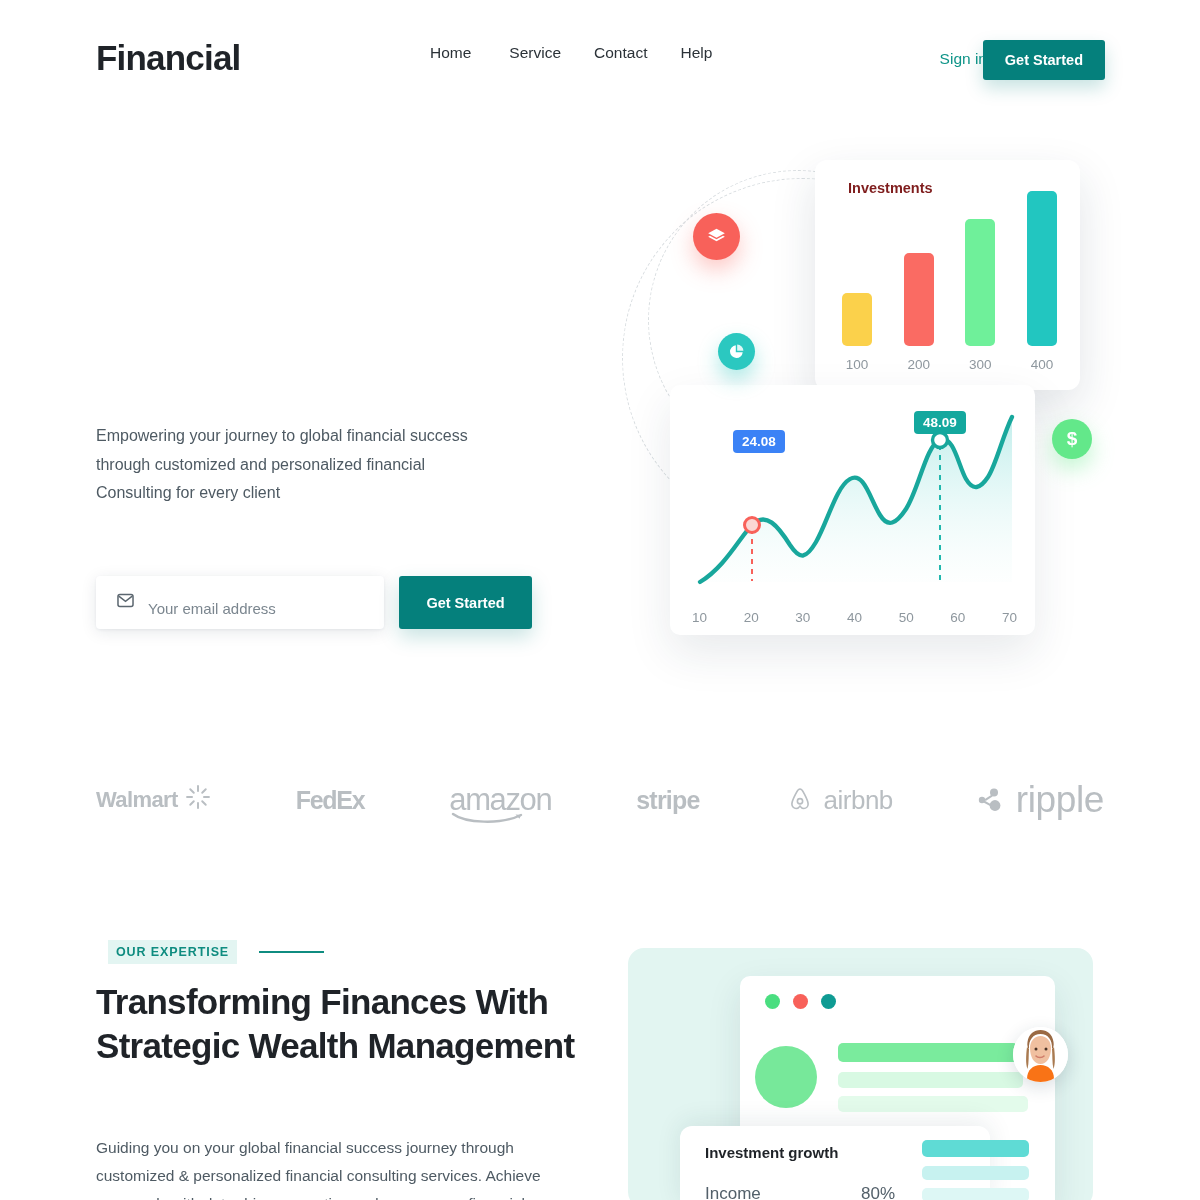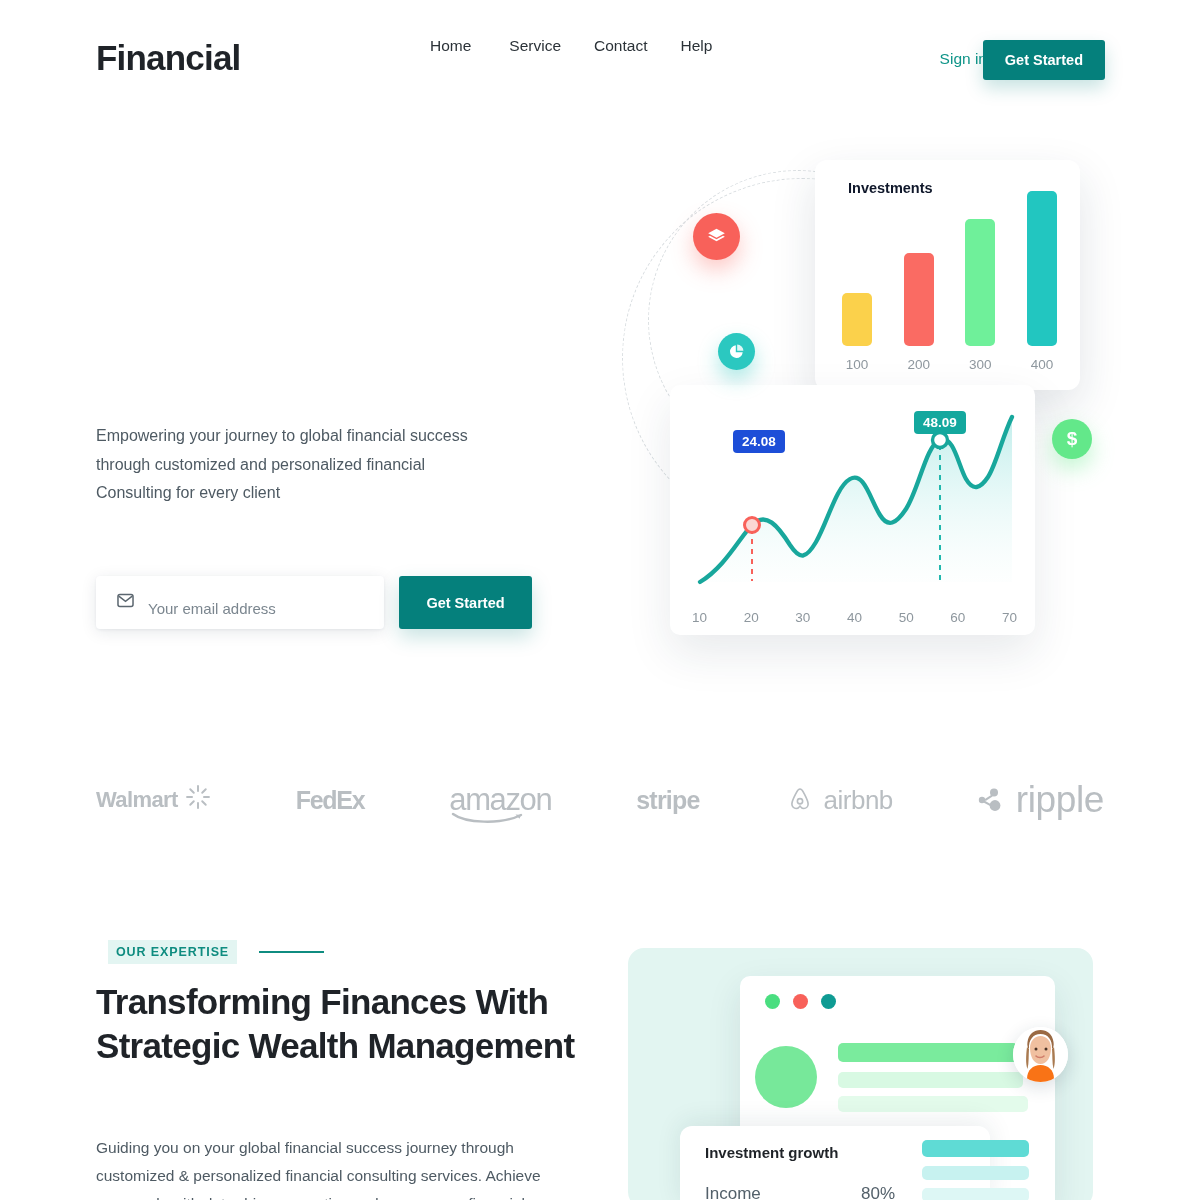--- a/index.html
+++ b/index.html
@@ -16,21 +16,21 @@
     position: absolute; top: 0; left: 0;
     width: 1200px; height: 118px;
     display: flex; align-items: center;
   }
   .logo {
     position: absolute; left: 96px; top: 38px;
     font-size: 35px; font-weight: 700; letter-spacing: -0.8px;
     color: #1f2328;
   }
   .nav {
-    position: absolute; left: 430px; top: 37px;
+    position: absolute; left: 430px; top: 44px;
     display: flex; gap: 0px; align-items: center;
   }
   .nav a {
     font-size: 15.5px; color: #2b3238; text-decoration: none;
     padding: 0 33px 0 0; white-space: nowrap;
   }
   .nav a:first-child { padding-right: 38px; }
   .signin {
     position: absolute; right: 213px; top: 50px;
     font-size: 15.5px; color: #0e9488; text-decoration: none;
@@ -97,21 +97,21 @@
     color: #fff; font-size: 19px; font-weight: 700; }
 
   
   .bar-card {
     position: absolute; left: 185px; top: 20px;
     width: 265px; height: 230px; background: #fff; border-radius: 12px;
     box-shadow: 0 18px 45px rgba(25,50,70,.13);
   }
   .bar-title {
     position: absolute; left: 33px; top: 20px;
-    font-size: 14.5px; font-weight: 700; color: #0f172a;
+    font-size: 14.5px; font-weight: 700; color: #7f1d1d;
   }
   .bars {
     position: absolute; left: 27px; bottom: 44px; width: 215px; height: 155px;
     display: flex; align-items: flex-end; justify-content: space-between;
   }
   .bar { width: 30px; border-radius: 5px; }
   .bar-labels {
     position: absolute; left: 27px; bottom: 18px; width: 215px;
     display: flex; justify-content: space-between;
   }
@@ -122,21 +122,21 @@
   
   .line-card {
     position: absolute; left: 40px; top: 245px;
     width: 365px; height: 250px; background: #fff; border-radius: 10px;
     box-shadow: 0 18px 45px rgba(25,50,70,.10);
   }
   .tip {
     position: absolute; color: #fff; font-size: 13.5px; font-weight: 700;
     padding: 4px 9px; border-radius: 4px;
   }
-  .tip-red { background: #1d4ed8; left: 63px; top: 45px; }
+  .tip-red { background: #3b82f6; left: 63px; top: 45px; }
   .tip-teal { background: #14a89e; left: 244px; top: 26px; }
   .axis-labels {
     position: absolute; left: 22px; bottom: 10px; width: 325px;
     display: flex; justify-content: space-between;
   }
   .axis-labels span { font-size: 13.5px; color: #8e979e; }
 
   
   .brands {
     position: absolute; left: 96px; top: 770px; width: 1008px; height: 60px;

